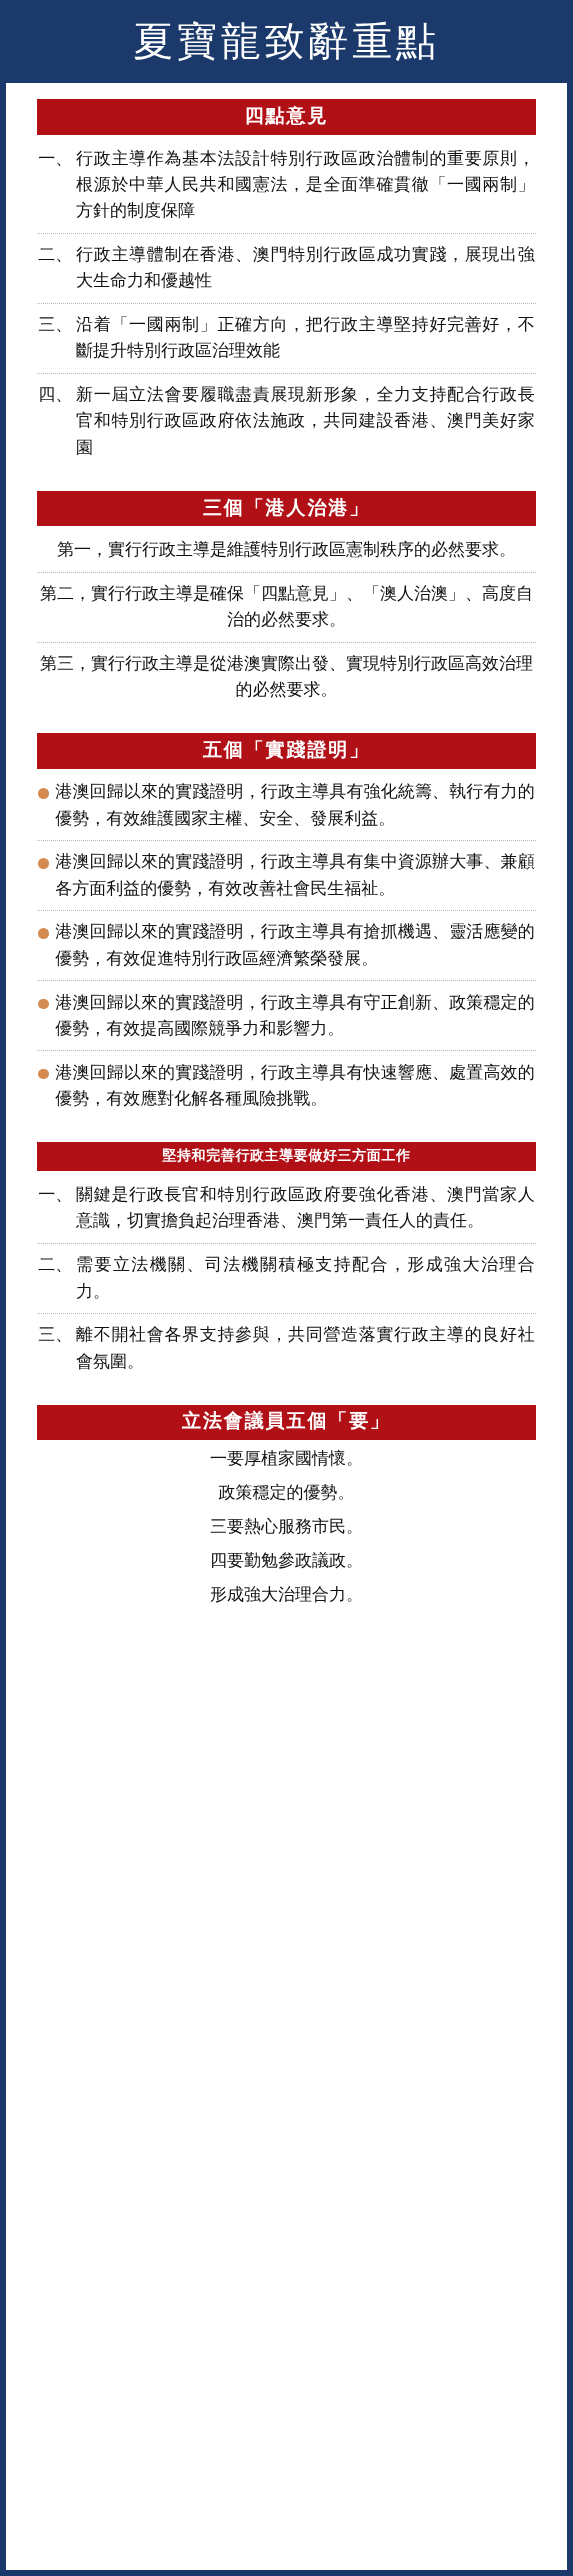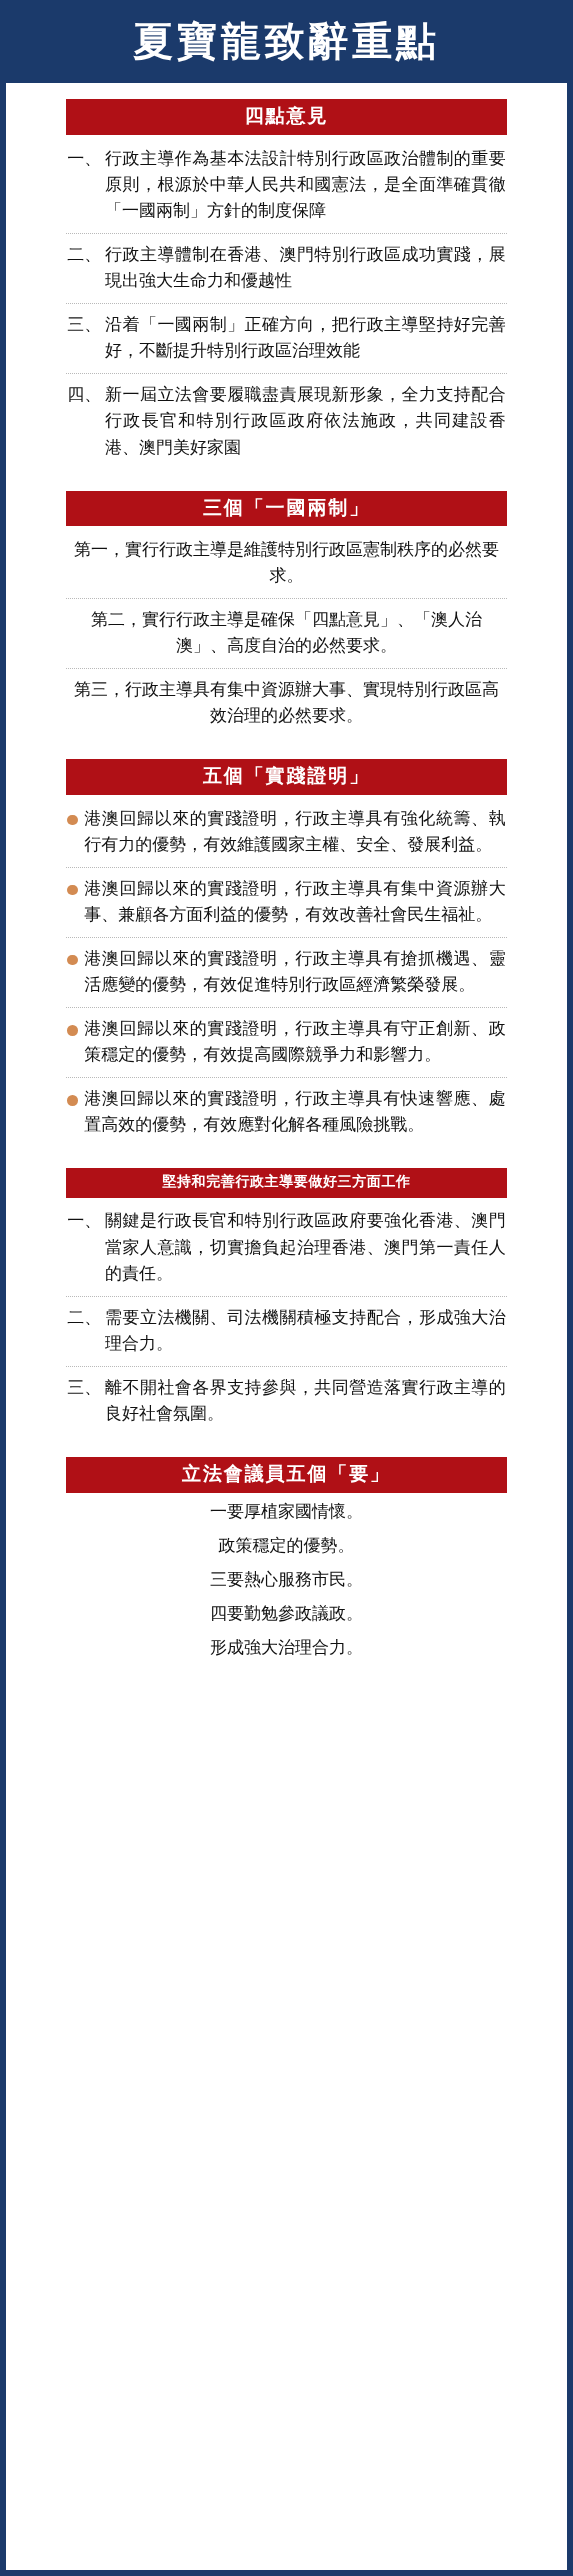--- a/index.html
+++ b/index.html
@@ -23,26 +23,26 @@
   
   .title-banner {
     background: #1b3a6b;
     color: #ffffff;
     text-align: center;
     padding: 14px 0 19px 0;
     letter-spacing: 3.8px;
   }
   .title-banner .main-title {
     font-size: 40px;
-    font-weight: bold;
+    font-weight: normal;
     line-height: 1.1;
     font-family: "Liberation Serif", "DejaVu Serif", serif;
   }
   .content {
-    padding: 0 60px;
+    padding: 0 31px;
     box-sizing: border-box;
   }
   .section {
     margin-top: 21.5px;
   }
   .section:first-child {
     margin-top: 16.4px;
   }
   .section-header {
     background: #b01016;
@@ -139,30 +139,30 @@
               <span class="marker">三、</span>
               <span class="text">沿着「一國兩制」正確方向，把行政主導堅持好完善好，不斷提升特別行政區治理效能</span>
             </div>
             <div class="item">
               <span class="marker">四、</span>
               <span class="text">新一屆立法會要履職盡責展現新形象，全力支持配合行政長官和特別行政區政府依法施政，共同建設香港、澳門美好家園</span>
             </div>
           </div>
         </div>
         <div class="section">
-          <div class="section-header">三個「一國兩制」</div>
+          <div class="section-header">三個「港人治港」</div>
           <div class="section-body">
             <div class="item no-marker">
               <span class="text">第一，實行行政主導是維護特別行政區憲制秩序的必然要求。</span>
             </div>
             <div class="item no-marker">
               <span class="text">第二，實行行政主導是確保「四點意見」、「澳人治澳」、高度自治的必然要求。</span>
             </div>
             <div class="item no-marker">
-              <span class="text">第三，行政主導具有集中資源辦大事、實現特別行政區高效治理的必然要求。</span>
+              <span class="text">第三，實行行政主導是從港澳實際出發、實現特別行政區高效治理的必然要求。</span>
             </div>
           </div>
         </div>
         <div class="section">
           <div class="section-header">五個「實踐證明」</div>
           <div class="section-body">
             <div class="item">
               <span class="marker dot"><span class="dot-glyph"></span></span>
               <span class="text">港澳回歸以來的實踐證明，行政主導具有強化統籌、執行有力的優勢，有效維護國家主權、安全、發展利益。</span>
             </div>

